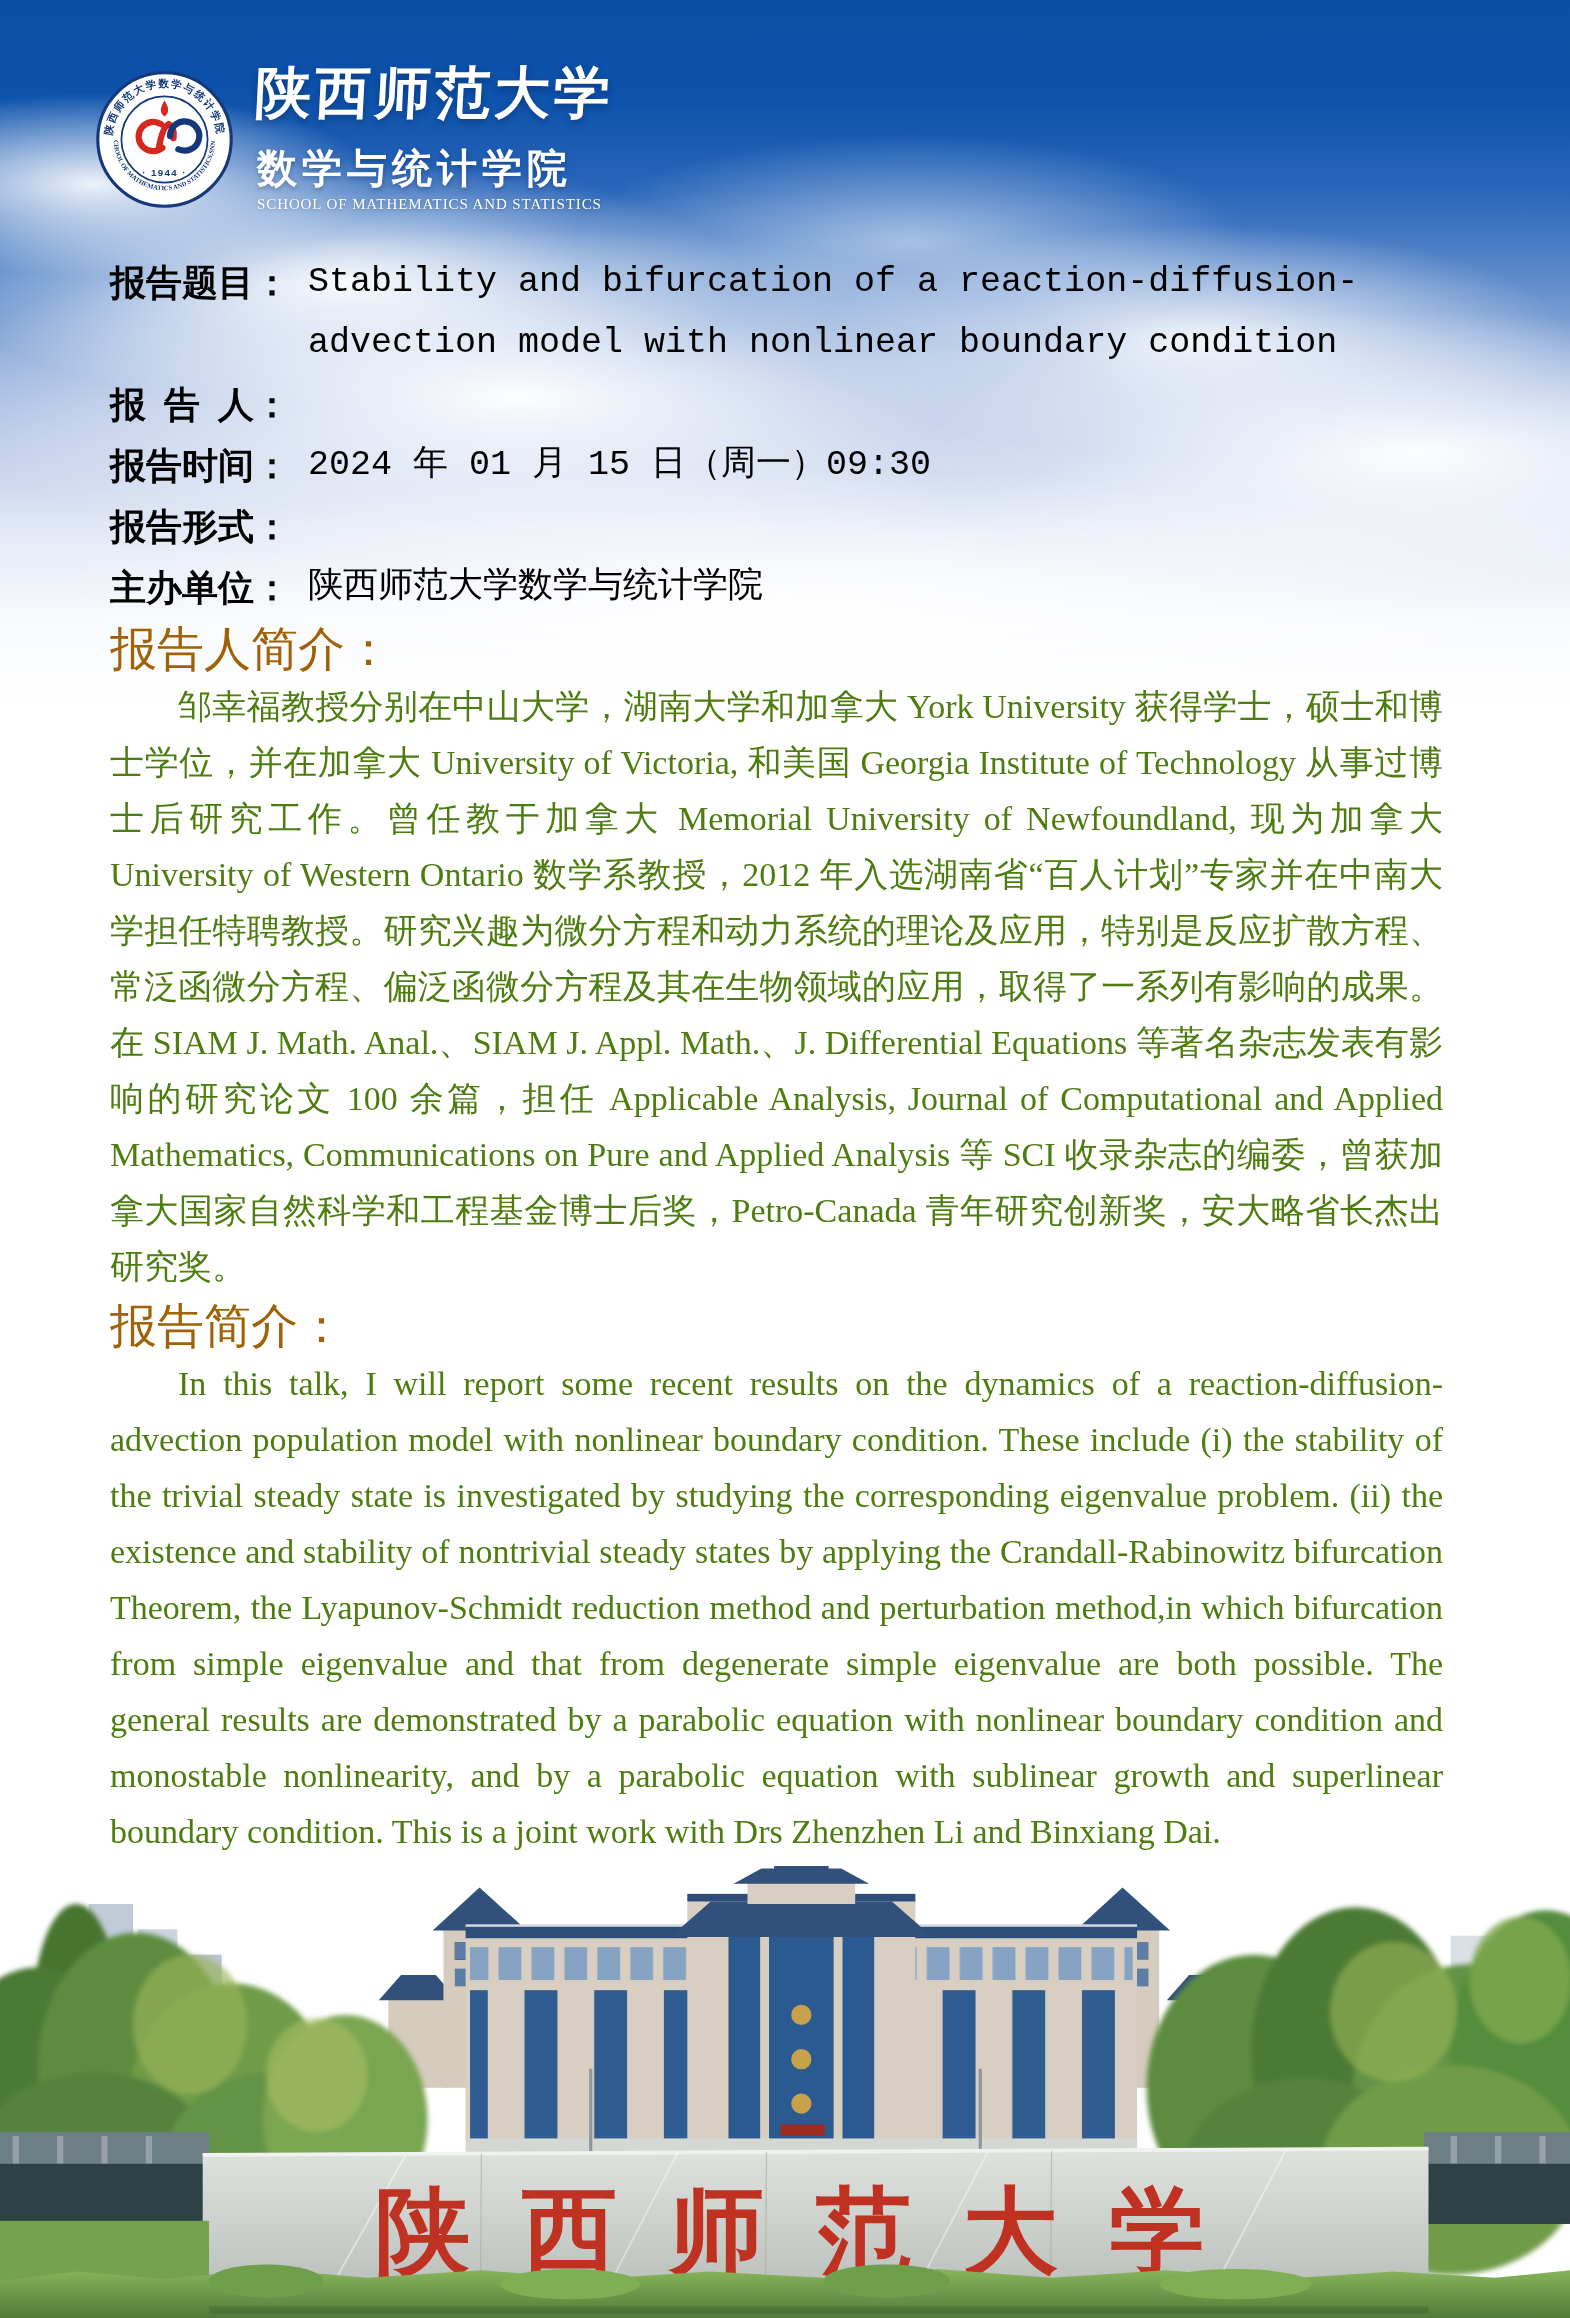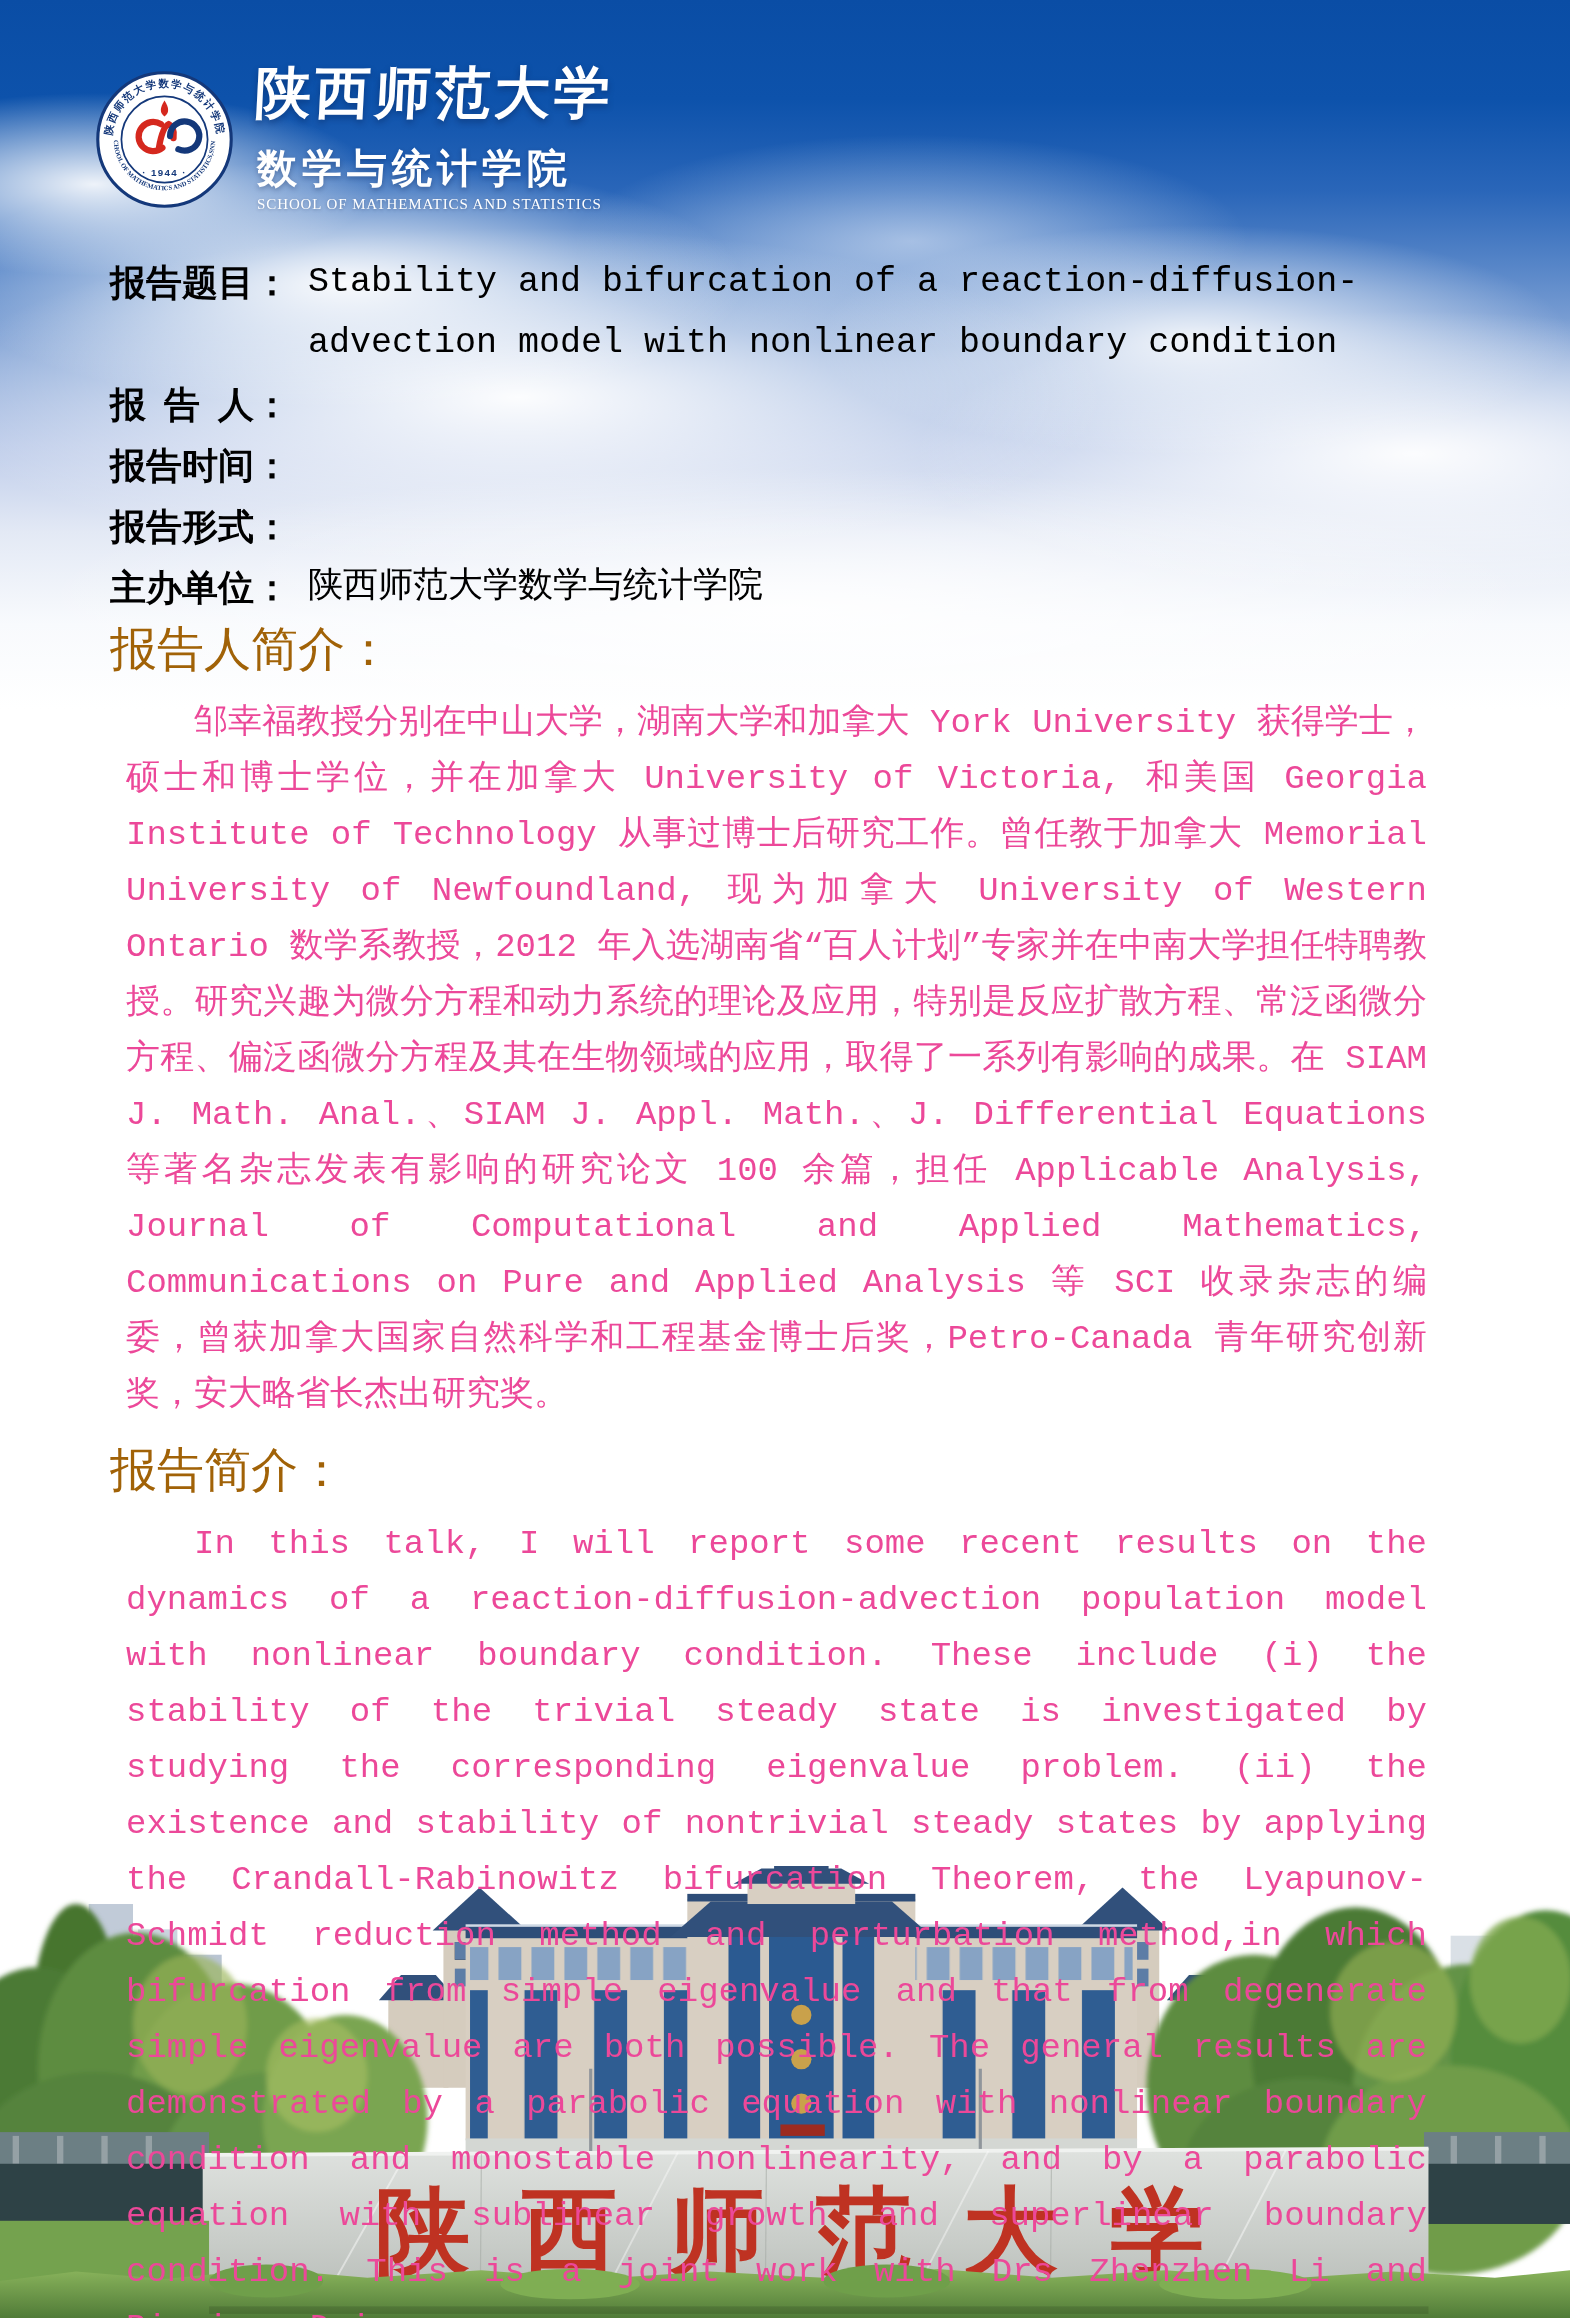--- a/index.html
+++ b/index.html
@@ -32,22 +32,22 @@
     text-shadow:0 1.3px 3.2px rgba(5,20,60,.3);}
 
   
   .content{position:absolute;left:110px;top:252px;width:1333px;color:#000;z-index:3;}
   .info-row{display:flex;align-items:flex-start;line-height:61px;}
   .info-label{flex:0 0 198px;font-family:"Liberation Sans", sans-serif;font-weight:900;
     font-size:36px;color:#000;white-space:nowrap;}
   .info-value{flex:1;font-family:Liberation Mono, monospace;font-size:35px;color:#000;}
   .sec-heading{font-family:"Liberation Sans", sans-serif;font-weight:400;font-size:47px;
     line-height:61px;color:#a16207;}
-  .para{font-family:Liberation Mono, monospace;font-size:34px;line-height:56px;
-    text-align:justify;text-indent:2em;color:#ec4899;margin:16px;}
+  .para{font-family:Liberation Serif, serif;font-size:34px;line-height:56px;
+    text-align:justify;text-indent:2em;color:#4d7c0f;margin:0;}
 
   
   .campus{position:absolute;left:0;bottom:0;width:1571px;height:453px;z-index:1;}
 </style>
 </head>
 <body>
 
 <div id="poster">
 
   <div class="sky"></div>
@@ -85,20 +85,21 @@
       <div class="info-label">报告题目：</div>
       <div class="info-value">Stability and bifurcation of a reaction-diffusion-advection model with nonlinear boundary condition</div>
     </div>
 
     <div class="info-row">
       <div class="info-label">报 告 人：</div>
     </div>
 
     <div class="info-row">
       <div class="info-label">报告时间：</div>
+      <div class="info-value">2024 年 01 月 15 日（周一）09:30</div>
     </div>
 
     <div class="info-row">
       <div class="info-label">报告形式：</div>
     </div>
 
     <div class="info-row">
       <div class="info-label">主办单位：</div>
       <div class="info-value">陕西师范大学数学与统计学院</div>
     </div>

